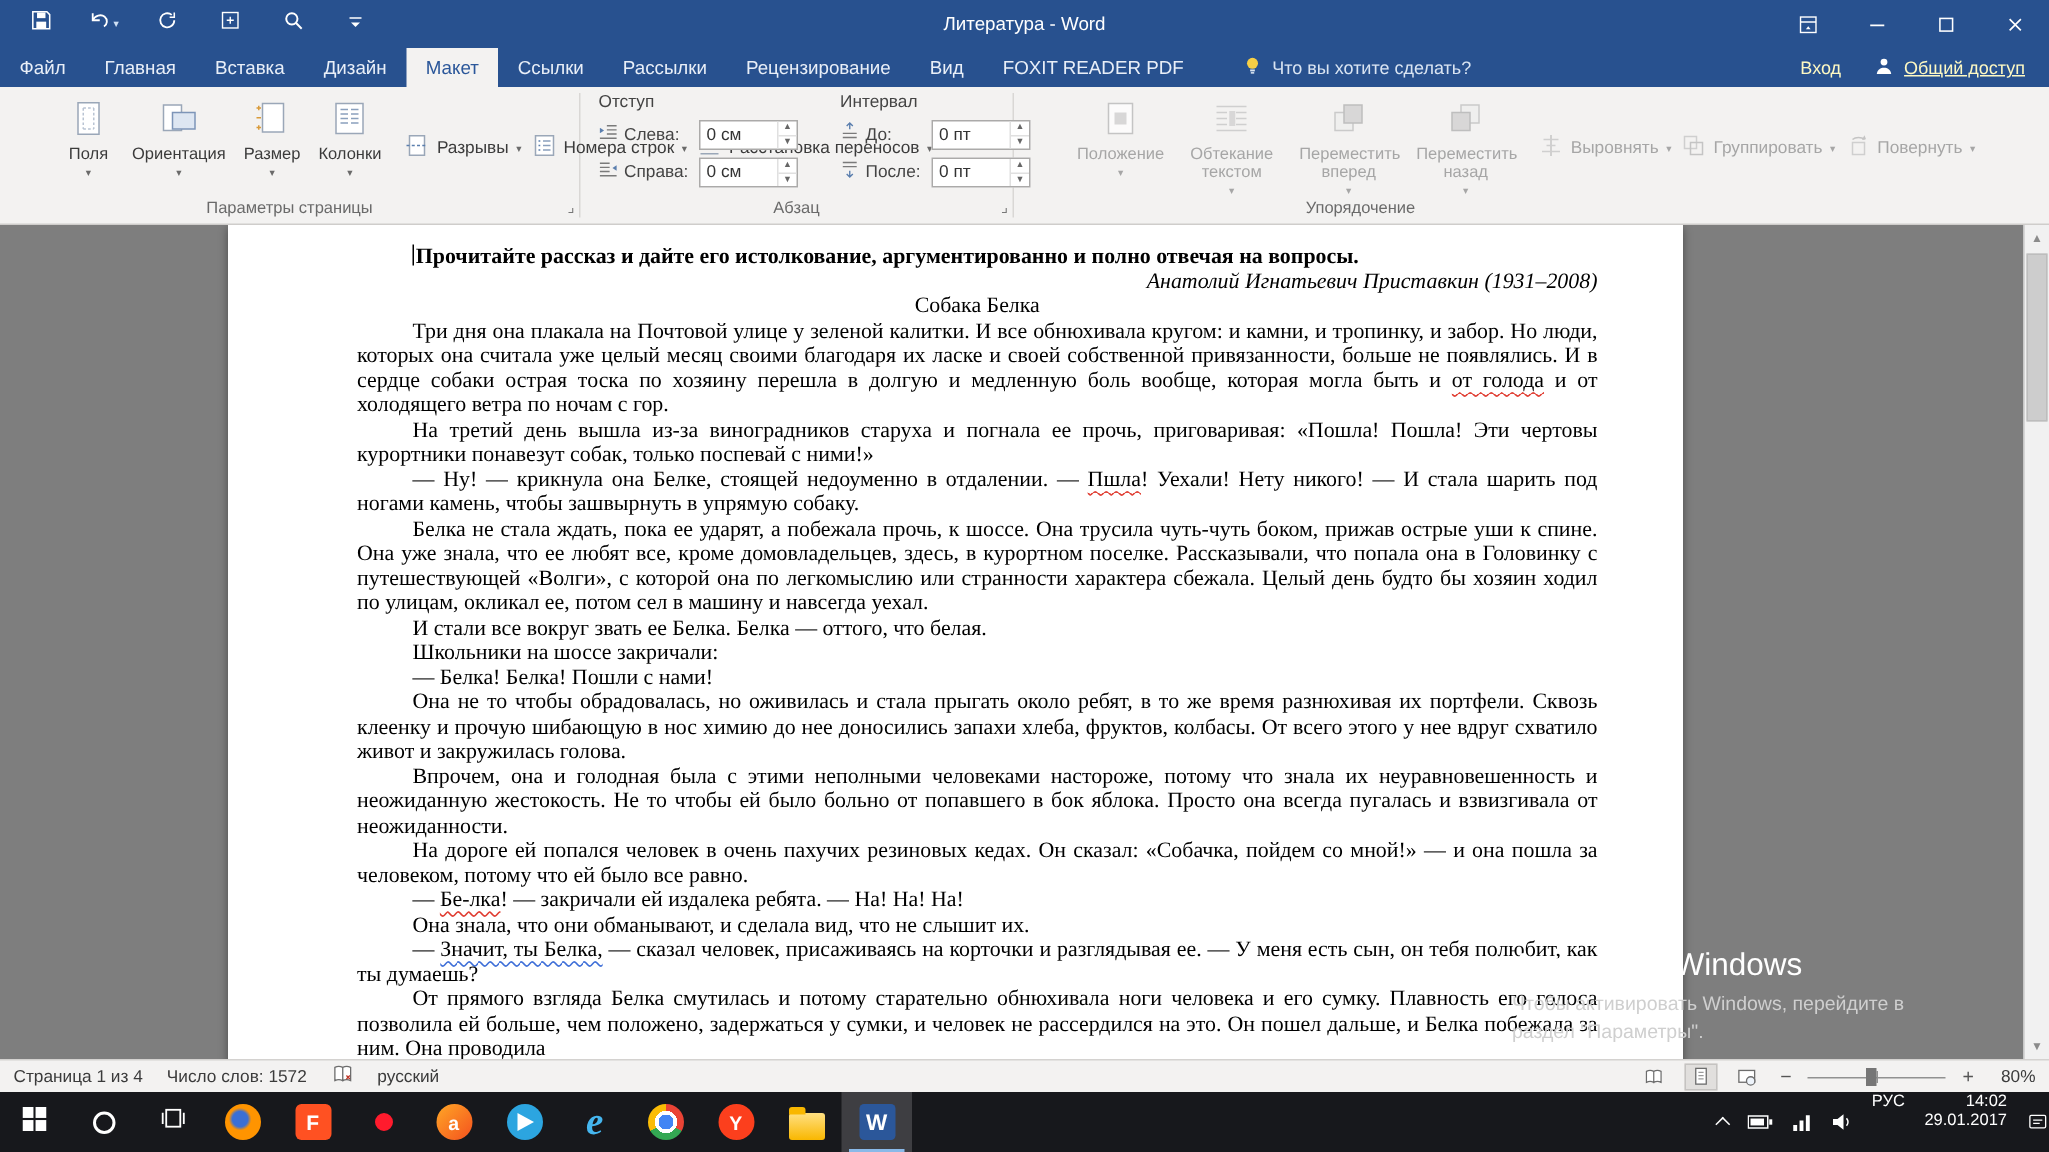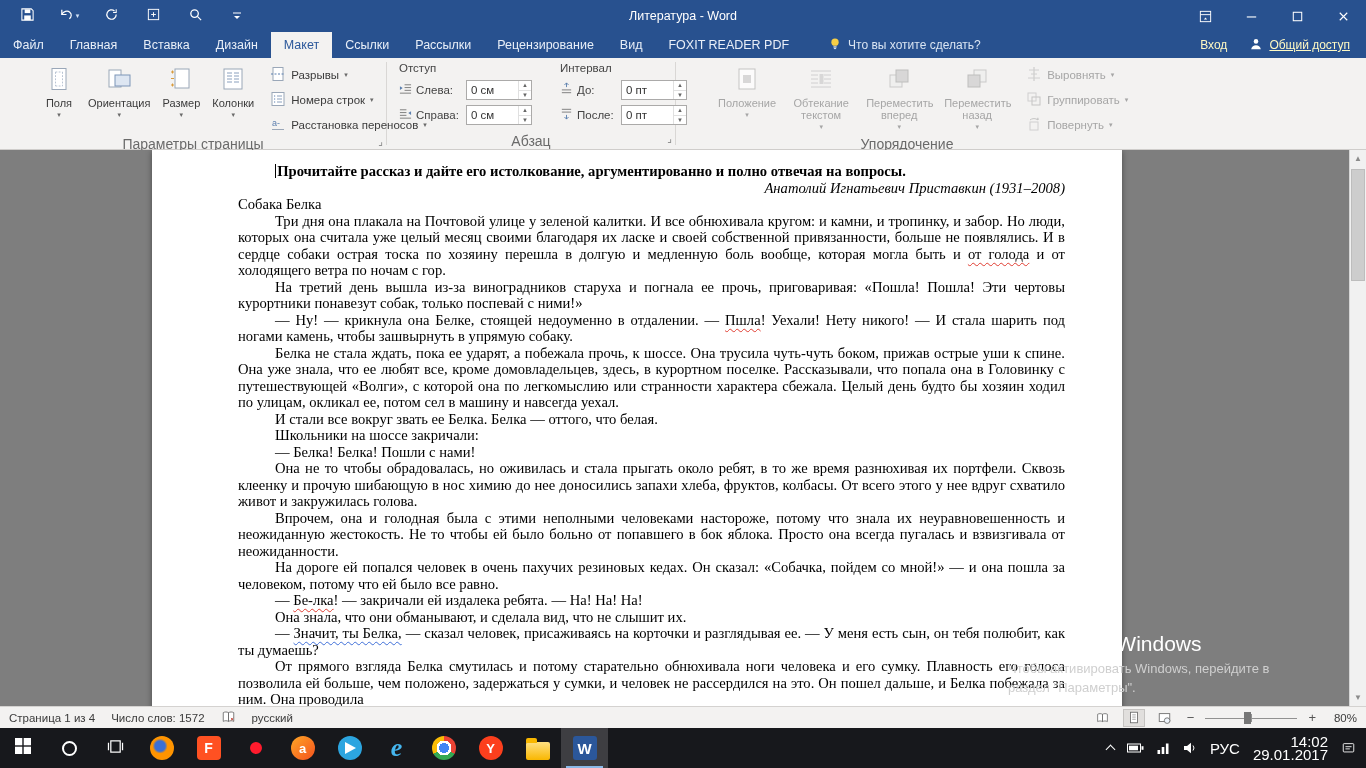--- a/index.html
+++ b/index.html
@@ -22,32 +22,32 @@
   .tab.active { background:#f3f2f1; color:#2b579a;padding-left:13px; }
   .tellme { display:flex; align-items:center; gap:6px; margin-left:26px; color:#d9e4f2; font-size:12px; white-space:nowrap; }
   .account { margin-left:auto; display:flex; align-items:center; gap:22px; padding-right:16px; color:#fef9c3; font-size:12px; white-space:nowrap; }
   .sharebtn { display:flex; align-items:center; gap:6px;text-decoration:underline; }
 
   
   .ribbon { position:absolute; top:58px; left:0; right:0; height:92px; background:#f3f2f1; border-bottom:1px solid #cfcdcb; display:flex; }
   .rgroup { display:flex; flex-direction:column; position:relative; }
   .rg-content { flex:1; display:flex; padding-top:3px; }
   .rg-footer { height:18px; position:relative; }
-  .rg-label { position:absolute; left:0; right:0; text-align:center; font-size:14px; color:#6a6a6a; top:2px; white-space:nowrap; }
+  .rg-label { position:absolute; left:0; right:0; text-align:center; font-size:11px; color:#6a6a6a; top:2px; white-space:nowrap; }
   .launcher { position:absolute; right:3px; top:2px; font-size:10px; color:#777; line-height:12px; cursor:default; }
   .vsep { width:1px; background:#d9d7d5; margin:4px 0; }
 
   .bigbtns { display:flex;padding-left:36px; }
   .bigbtn { display:flex; flex-direction:column; align-items:center; padding:3px 6px 0 6px; min-width:46px; cursor:default; }
   .bigbtn .bicon { height:30px; display:flex; align-items:center; }
   .bb-label { font-size:11px; color:#3b3b3b; text-align:center; line-height:12px; margin-top:3px; white-space:nowrap; }
   .bb-label.wrap { white-space:normal; width:66px; }
   .bb-caret { font-size:7px; color:#6a6a6a; margin-top:2px; }
 
-  .smallcol { display:flex; flex-direction:column; justify-content:flex-start; padding:5px 8px 0 10px; gap:7px; }
+  .smallcol { display:flex; flex-direction:row; justify-content:flex-start; padding:5px 8px 0 10px; gap:7px; }
   .smallbtn { display:flex; align-items:center; gap:5px; font-size:11.5px; color:#3b3b3b; white-space:nowrap; cursor:default; }
   .sb-caret { font-size:7px; color:#6a6a6a; }
 
   .pg { display:flex; padding:4px 8px 0 12px; gap:28px; }
   .pg-title { font-size:11.5px; color:#444; margin-bottom:6px; }
   .pg-row { display:flex; align-items:center; gap:4px; margin-bottom:5px; }
   .pg-lab { font-size:11.5px; color:#444; width:46px; }
   .spin { display:inline-flex; width:66px; height:20px; border:1px solid #abaaa9; background:#fff; cursor:text; }
   .spin-val { flex:1; font-size:11.5px; color:#333; padding:3px 0 0 4px; }
   .spin-btns { width:13px; border-left:1px solid #e0e0e0; display:flex; flex-direction:column; }
@@ -58,21 +58,21 @@
   .arrange svg { opacity:.75; }
 
   
   .docarea { position:absolute; top:150px; left:0; right:0; height:556px; background:#7e7e7e; overflow:hidden; }
   .page { position:absolute; left:152px; top:0; width:970px; height:710px; background:#fff; box-shadow:0 1px 6px rgba(0,0,0,.4); }
   .page-text { padding:13px 57px 0 86px; font-family:"Liberation Serif","DejaVu Serif",serif; font-size:14.6px; line-height:16.5px; color:#000; text-align:justify; }
   .para { margin:0; }
   .para.body, .para.bold { text-indent:37px; }
   .para.bold { font-weight:bold; }
   .para.italic-right { text-align:right; font-style:italic; text-indent:0; }
-  .para.center { text-indent:0; }
+  .para.center { text-align:center; text-indent:0; }
   .wavy-red { text-decoration:underline; text-decoration-style:wavy; text-decoration-color:#e03c31; text-decoration-thickness:1px; text-underline-offset:3px; }
   .wavy-blue { text-decoration:underline; text-decoration-style:wavy; text-decoration-color:#3f6fd8; text-decoration-thickness:1px; text-underline-offset:3px; }
   .caret { display:inline-block; width:1.2px; height:14px; background:#000; vertical-align:-2px; margin-right:1px; }
 
   .watermark { position:absolute; right:58px; top:482px; width:300px; z-index:4; pointer-events:none; }
   .wm1 { font-size:21px; color:#ffffff; }
   .wm2 { font-size:13px; color:#cfcfcf; line-height:19px; margin-top:3px; }
 
   .vscroll { position:absolute; right:0; top:0; bottom:0; width:17px; background:#f1f1f1; border-left:1px solid #d6d6d6; z-index:6; }
   .varrow { position:absolute; left:0; width:16px; height:17px; text-align:center; font-size:8px; color:#8b8b8b; line-height:17px; cursor:default; }
@@ -107,21 +107,21 @@
   .ic-telegram { border-radius:50%; background:#2ca5e0; position:relative; }
   .ic-telegram::after { content:""; position:absolute; left:7px; top:6px; border-left:11px solid #fff; border-top:6px solid transparent; border-bottom:6px solid transparent; }
   .ic-internet-explorer { font-family:"Liberation Serif",serif; font-style:italic; font-size:26px; color:#45b6ef; font-weight:bold; }
   .ic-chrome { border-radius:50%; background:
       radial-gradient(circle at center, #4285f4 0 5px, #fff 5px 7.5px, transparent 7.5px),
       conic-gradient(#ea4335 0 120deg, #34a853 120deg 240deg, #fbbc05 240deg 360deg); }
   .ic-yandex-browser { border-radius:50%; background:#fc3f1d; font-size:13px; }
   .ic-file-explorer { position:relative; width:24px; height:18px; margin-top:5px; background:linear-gradient(#ffe082,#f9b700); border-radius:2px; }
   .ic-file-explorer::before { content:""; position:absolute; top:-4px; left:0; width:11px; height:5px; background:#f9b700; border-radius:2px 2px 0 0; }
   .ic-word { background:#2b579a; border-radius:3px; font-size:15px; }
-  .tb-right { margin-left:auto; display:flex; align-items:center; gap:13px; padding-right:10px; font-size:15px; }
+  .tb-right { margin-left:auto; display:flex; gap:13px; font-size:11px; }
   .chev { width:7px; height:7px; border-left:1.5px solid #fff; border-top:1.5px solid #fff; transform:rotate(45deg); margin-top:3px; }
   .clock { display:flex; flex-direction:column; align-items:flex-end; line-height:13px; }
   .trayicon { display:flex; align-items:center; cursor:default; }
 </style>
 </head>
 <body>
 
 <div class="titlebar">
   <div class="qat">
     <div class="qbtn">

